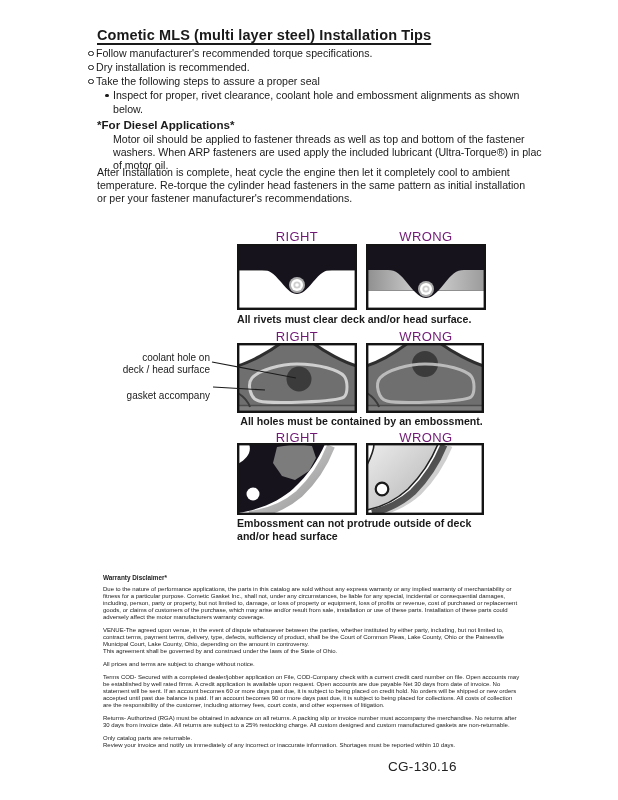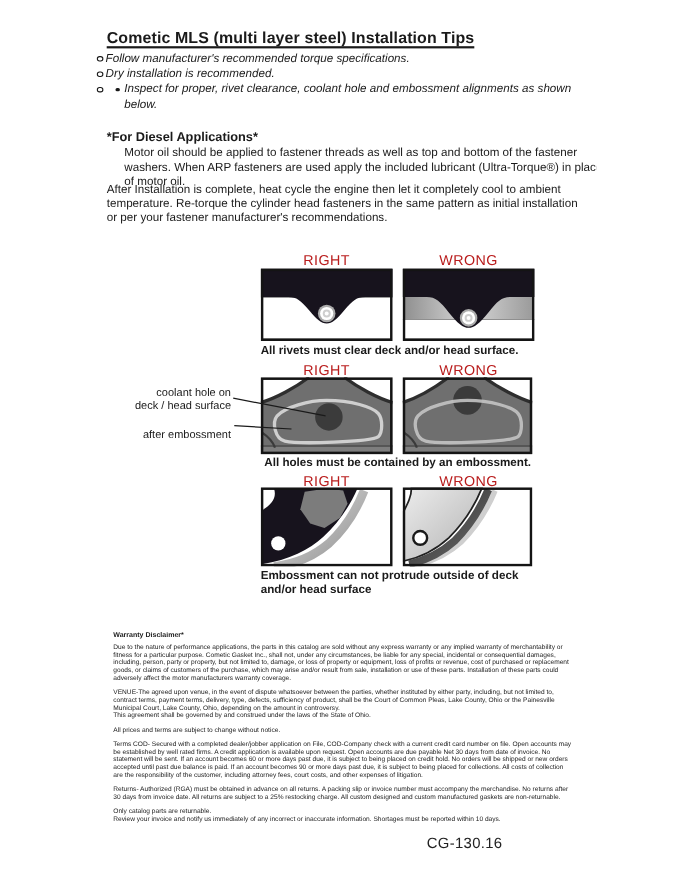--- a/index.html
+++ b/index.html
@@ -12,49 +12,50 @@
   .brow{display:flex;}
   .bmark{width:8px;flex:0 0 8px;position:relative;}
   .bmark::before{content:"";position:absolute;left:0;top:4.5px;width:3.5px;height:3.5px;
                  border:1px solid #1a1a1a;border-radius:50%;}
   .srow{display:flex;margin-left:17px;}
   .smark{width:8px;flex:0 0 8px;position:relative;}
   .smark::before{content:"";position:absolute;left:0;top:5.5px;width:3.6px;height:3.6px;
                  background:#1a1a1a;border-radius:50%;}
   .h2{font-size:11.6px;font-weight:bold;}
   .body{font-size:10.6px;line-height:13.2px;}
-  .dlabel{font-size:13px;letter-spacing:.4px;text-align:center;color:#b91c1c;}
+  .dlabel{font-size:13px;letter-spacing:.4px;text-align:center;color:#701a75;}
   .dcap{font-size:10.6px;font-weight:bold;line-height:12.5px;}
   .sidelabel{font-size:10px;line-height:11.5px;text-align:right;white-space:pre-line;margin-top:10px;}
   .preline{white-space:pre-line;}
   .panel{position:absolute;display:block;}
   .legal{font-size:6px;line-height:7px;width:417px;color:#222;}
   .legal .lh{font-size:6.4px;font-weight:bold;margin:0 0 5px 0;}
   .legal p{margin:0 0 6px 0;white-space:pre-line;}
   .footer{font-size:13.5px;letter-spacing:.3px;color:#222;}
   svg{display:block;}
 </style>
 </head>
 <body>
 
 <div class="page">
 
   <div class="abs title" style="left:97px;top:27px;">Cometic MLS (multi layer steel) Installation Tips</div>
 
-  <div class="abs bullets" style="left:88px;top:46px;width:445px;font-style:italic;">
+  <div class="abs bullets" style="left:88px;top:46px;width:445px;">
     <div class="brow">
       <span class="bmark"></span>
       <span>Follow manufacturer's recommended torque specifications.</span>
     </div>
     <div class="brow">
       <span class="bmark"></span>
       <span>Dry installation is recommended.</span>
     </div>
     <div class="brow">
       <span class="bmark"></span>
+      <span>Take the following steps to assure a proper seal</span>
     </div>
     <div class="srow">
       <span class="smark"></span>
       <span>Inspect for proper, rivet clearance, coolant hole and embossment alignments as shown below.</span>
     </div>
   </div>
 
   <div class="abs h2" style="left:97px;top:118px;">*For Diesel Applications*</div>
   <div class="abs body" style="left:97px;top:133px;width:437px;margin-left:16px;">Motor oil should be applied to fastener threads as well as top and bottom of the fastener washers. When ARP fasteners are used apply the included lubricant (Ultra-Torque®) in place of motor oil.</div>
   <div class="abs body" style="left:97px;top:166px;width:437px;">After Installation is complete, heat cycle the engine then let it completely cool to ambient temperature. Re-torque the cylinder head fasteners in the same pattern as initial installation or per your fastener manufacturer's recommendations.</div>
@@ -108,21 +109,21 @@
     <rect x="1.2" y="1.2" width="117.6" height="63.6" fill="none" stroke="#141414" stroke-width="2.4"></rect>
   </svg>
 
   <div class="abs dcap" style="left:237px;top:313px;">All rivets must clear deck and/or head surface.</div>
 
   <div class="abs dlabel" style="left:237px;top:329px;width:120px;">RIGHT</div>
   <div class="abs dlabel" style="left:366px;top:329px;width:120px;">WRONG</div>
 
   <div class="abs sidelabel" style="left:95px;top:342px;width:115px;">coolant hole on
 deck / head surface</div>
-  <div class="abs sidelabel" style="left:95px;top:380px;width:115px;">after embossment</div>
+  <div class="abs sidelabel" style="left:95px;top:380px;width:115px;">gasket accompany</div>
 
   <svg class="panel" style="left:237px;top:343px;" width="120" height="70" viewBox="0 0 120 70">
     <rect x="0" y="0" width="120" height="70" fill="#6f6f6f"></rect>
     <rect x="0" y="63" width="120" height="7" fill="#7e7e7e"></rect>
     <line x1="0" y1="62.5" x2="120" y2="62.5" stroke="#4d4d4d" stroke-width="1.4"></line>
     <path d="M0,0 H44 C32,9 14,19 0,23 Z" fill="#ffffff"></path>
     <path d="M44,0 C32,9 14,19 0,23" fill="none" stroke="#2e2e2e" stroke-width="3"></path>
     <path d="M120,0 H76 C88,9 106,19 120,23 Z" fill="#ffffff"></path>
     <path d="M76,0 C88,9 106,19 120,23" fill="none" stroke="#2e2e2e" stroke-width="3"></path>
     <path d="M1,50 C7,54 11,58 13,64" fill="none" stroke="#3a3a3a" stroke-width="2"></path>

